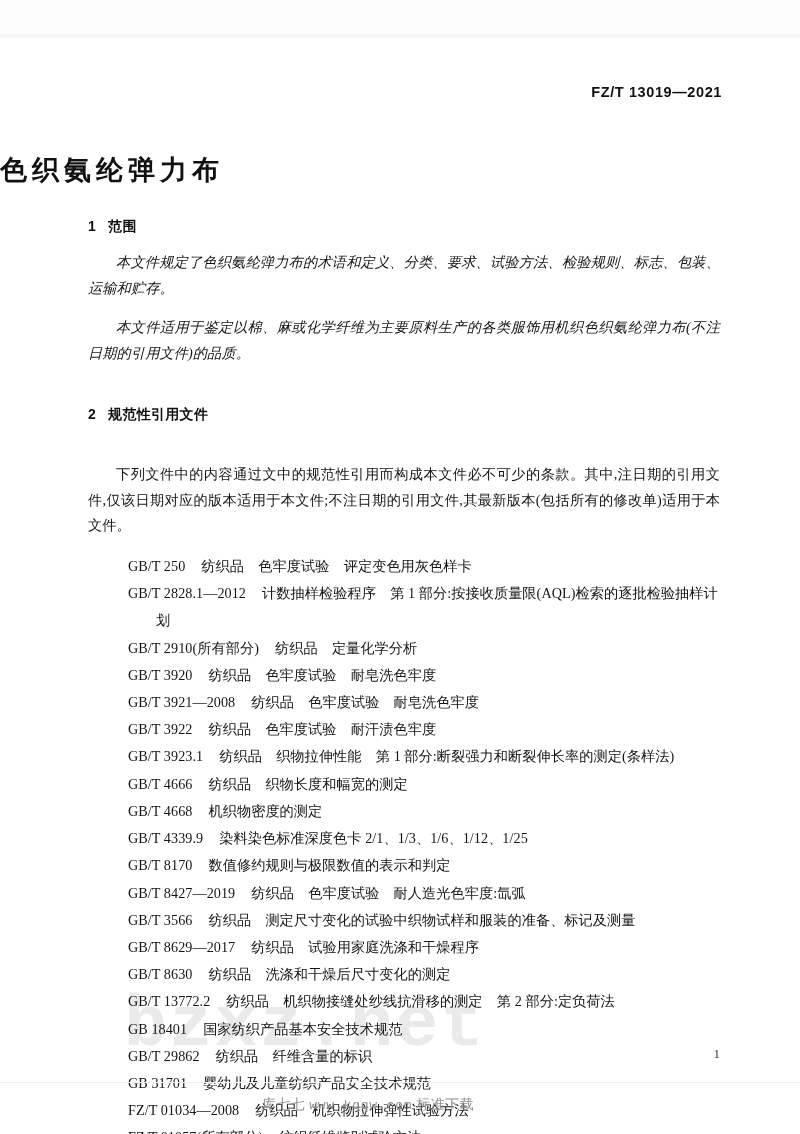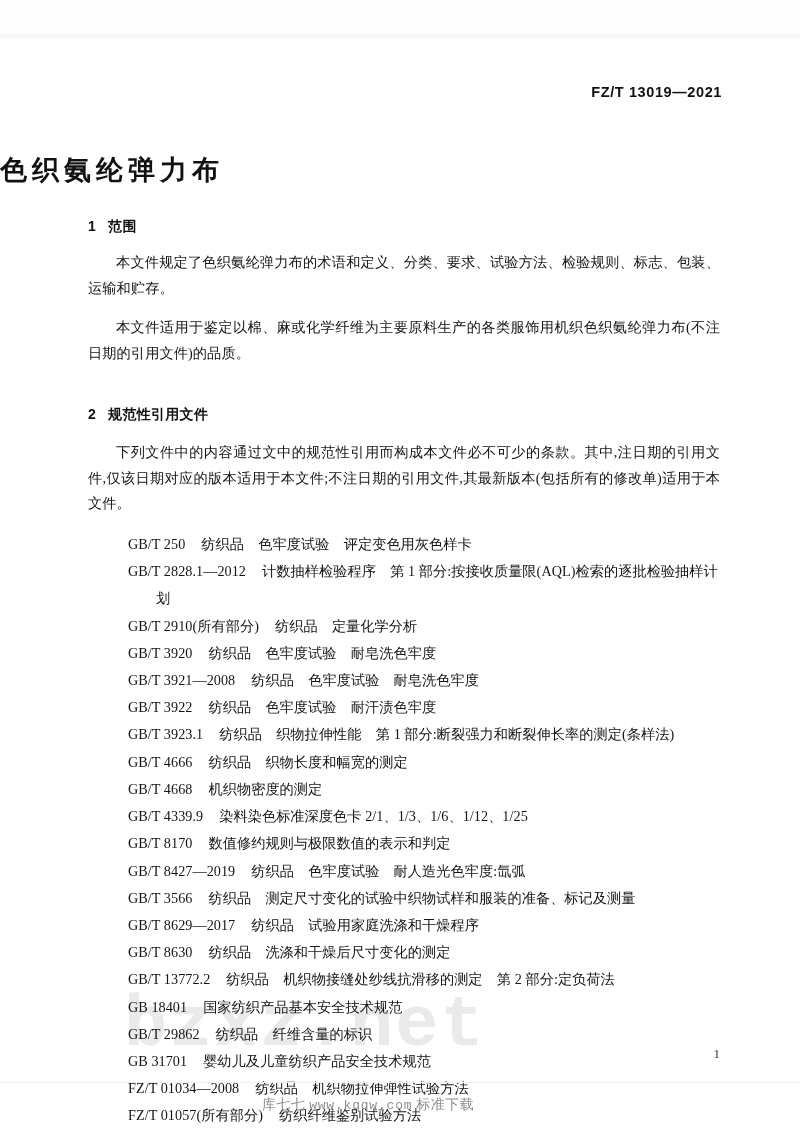--- a/index.html
+++ b/index.html
@@ -83,23 +83,23 @@
   .para {
     font-size: 14.2px;
     line-height: 25.5px;
     text-align: justify;
     text-justify: inter-ideograph;
     letter-spacing: 0.1px;
     color: #141414;
   }
   .para.indent { text-indent: 28px; }
 
-  .sec1-block { margin-top: 10px; }
+  .sec1-block { margin-top: 10px; font-style: italic; }
   .sec2-head-wrap { margin-top: 40px; }
-  .sec2-para-wrap { margin-top: 16px; }
+  .sec2-para-wrap { margin-top: 38px; }
 
   
   .ref-list {
     margin-top: 14px;
   }
   .ref-item {
     font-size: 14.2px;
     line-height: 27.2px;
     padding-left: 28px;
     text-indent: -28px;

